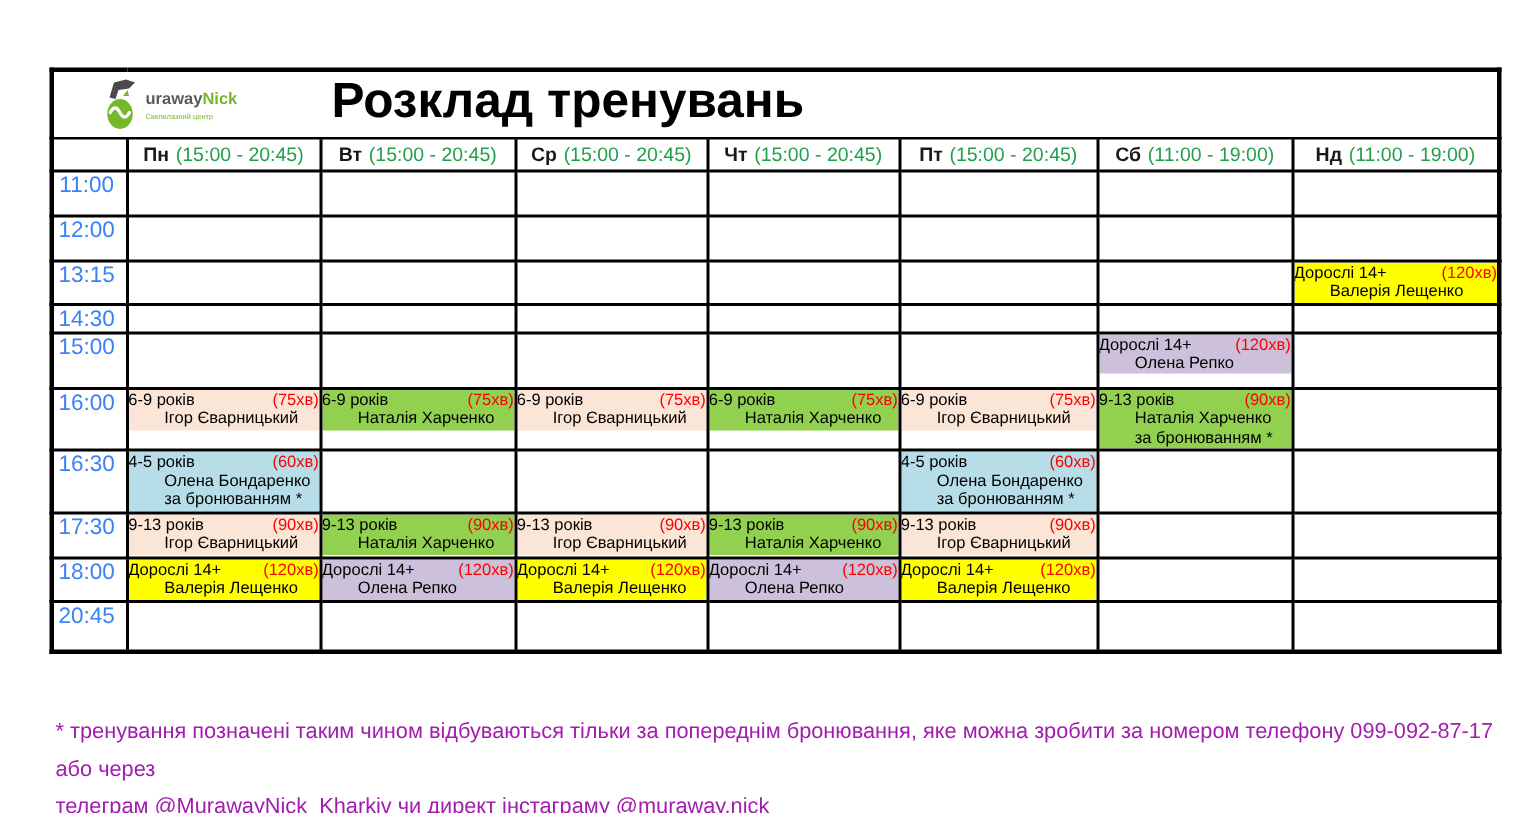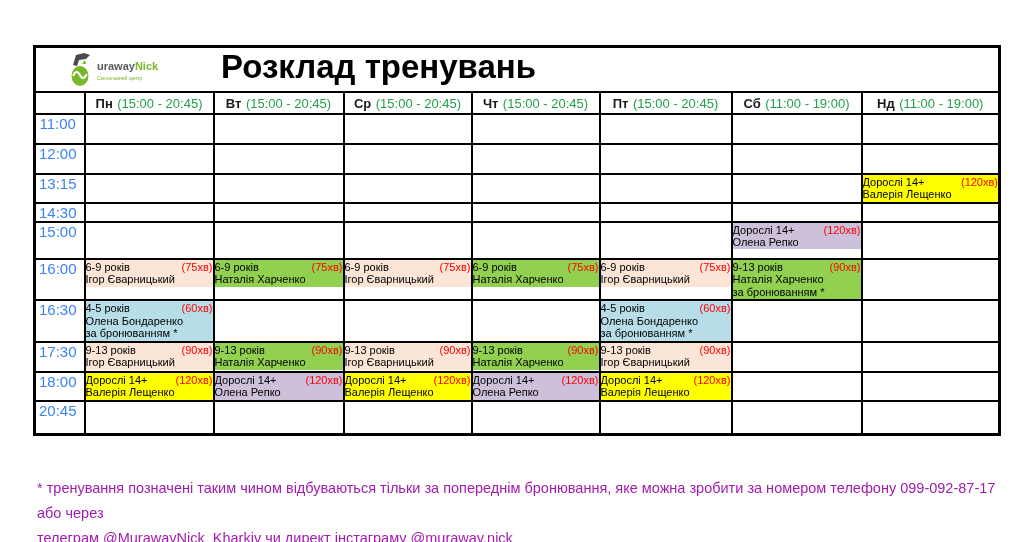--- a/index.html
+++ b/index.html
@@ -31,21 +31,21 @@
   td.time { vertical-align:middle; text-align:center; padding-right:4px;
             font-size:15px; color:#3b82f6; white-space:nowrap; }
 
   
   td.cell { padding:0; }
   td.vbottom { vertical-align:bottom; }
   .block { width:100%; height:100%; padding:1px 0; font-size:11px; line-height:12.5px; color:#000; }
   .block.partial { height:26px; }
   .r1 { display:flex; justify-content:space-between; white-space:nowrap; }
   .dur { color:#ff0000; }
-  .coach, .note { white-space:nowrap; }
+  .coach, .note { white-space:nowrap;margin-left:24px; }
 
   
   .footer { position:absolute; left:37px; top:476px; width:960px;
             font-size:14.5px; line-height:25px; color:#a21caf; }
 </style>
 </head>
 <body>
 
 <div id="stage">
 

